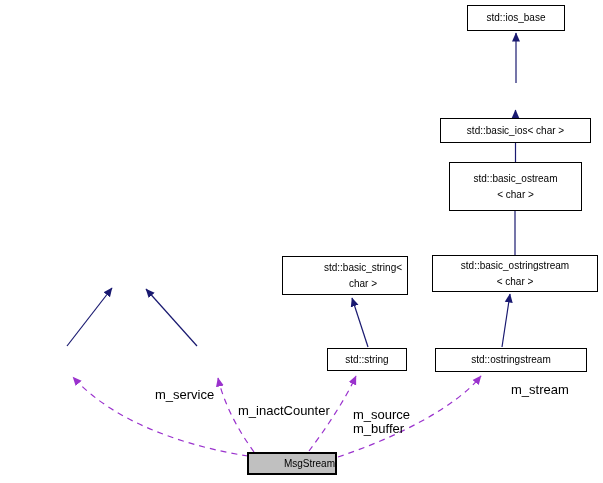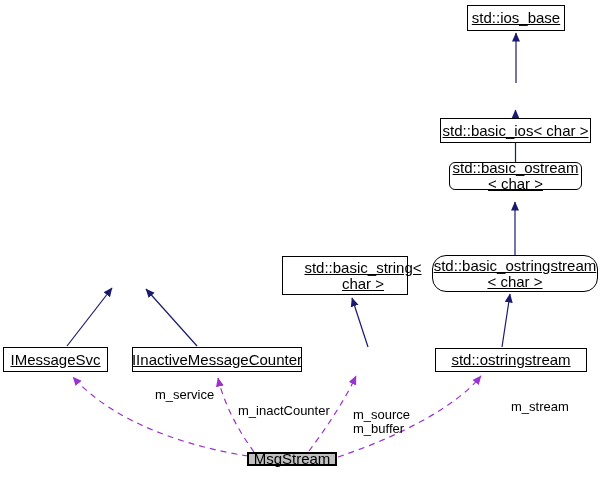--- a/index.html
+++ b/index.html
@@ -31,28 +31,27 @@
   .edge-inh{stroke:var(--c-inh);stroke-width:1.2;fill:none;}
   .edge-usage{stroke:var(--c-usage);stroke-width:1.2;fill:none;stroke-dasharray:6 5;}
   .mk-inh{fill:var(--c-inh);}
   .mk-usage{fill:var(--c-usage);}
   .node{
     position:absolute;
     box-sizing:border-box;
     background:var(--c-fill);
     border:1px solid var(--c-border);
     color:var(--c-text);
-    font-size:15px;
+    font-size:10px;
     line-height:16px;
     display:flex;
     align-items:center;
     justify-content:center;
     text-align:center;
     cursor:pointer;
-    text-decoration:underline;
   }
   .node span{white-space:pre-line;}
   .node.selected{
     background:var(--c-selected);
     border-width:2px;
     cursor:default;
   }
   .edge-label{
     position:absolute;
     color:var(--c-text);
@@ -89,44 +88,41 @@
     <path class="edge-usage" d="M309,451 C325,430 345,400 356,376" marker-end="url(#arrow-usage)"></path>
     <path class="edge-usage" d="M338,457 C395,438 455,408 481,376" marker-end="url(#arrow-usage)"></path>
   </svg>
 
   <div class="node" style="left:467px;top:5px;width:98px;height:26px;">
     <span>std::ios_base</span>
   </div>
   <div class="node" style="left:440px;top:83px;width:151px;height:25px;margin-top:35px;">
     <span>std::basic_ios&lt; char &gt;</span>
   </div>
-  <div class="node" style="left:449px;top:162px;width:133px;height:28px;border-radius:6px;">
+  <div class="node" style="left:449px;top:162px;width:133px;height:49px;">
     <span>std::basic_ostream
 &lt; char &gt;</span>
   </div>
   <div class="node" style="left:282px;top:256px;width:126px;height:39px;padding-left:36px;">
     <span>std::basic_string&lt;
 char &gt;</span>
   </div>
-  <div class="node" style="left:432px;top:255px;width:166px;height:37px;border-radius:14px;">
+  <div class="node" style="left:432px;top:255px;width:166px;height:37px;">
     <span>std::basic_ostringstream
 &lt; char &gt;</span>
   </div>
-  <div class="node" style="left:3px;top:347px;width:105px;height:25px;">
-    <span>IMessageSvc</span>
-  </div>
-  <div class="node" style="left:132px;top:347px;width:170px;height:25px;">
-    <span>IInactiveMessageCounter</span>
+  <div class="node" style="left:327px;top:348px;width:80px;height:23px;">
+    <span>std::string</span>
   </div>
   <div class="node" style="left:435px;top:348px;width:152px;height:24px;">
     <span>std::ostringstream</span>
   </div>
-  <div class="node selected" style="left:247px;top:452px;width:90px;height:14px;">
+  <div class="node selected" style="left:247px;top:452px;width:90px;height:23px;justify-content:flex-end;">
     <span>MsgStream</span>
   </div>
 
   <div class="edge-label" style="left:155px;top:388px;">m_service</div>
   <div class="edge-label" style="left:238px;top:404px;">m_inactCounter</div>
   <div class="edge-label" style="left:353px;top:408px;">m_source
 m_buffer</div>
-  <div class="edge-label" style="left:463px;top:400px;padding-left:48px;">m_stream</div>
+  <div class="edge-label" style="left:463px;top:383px;padding-left:48px;">m_stream</div>
 
 </div>
 
 </body></html>

